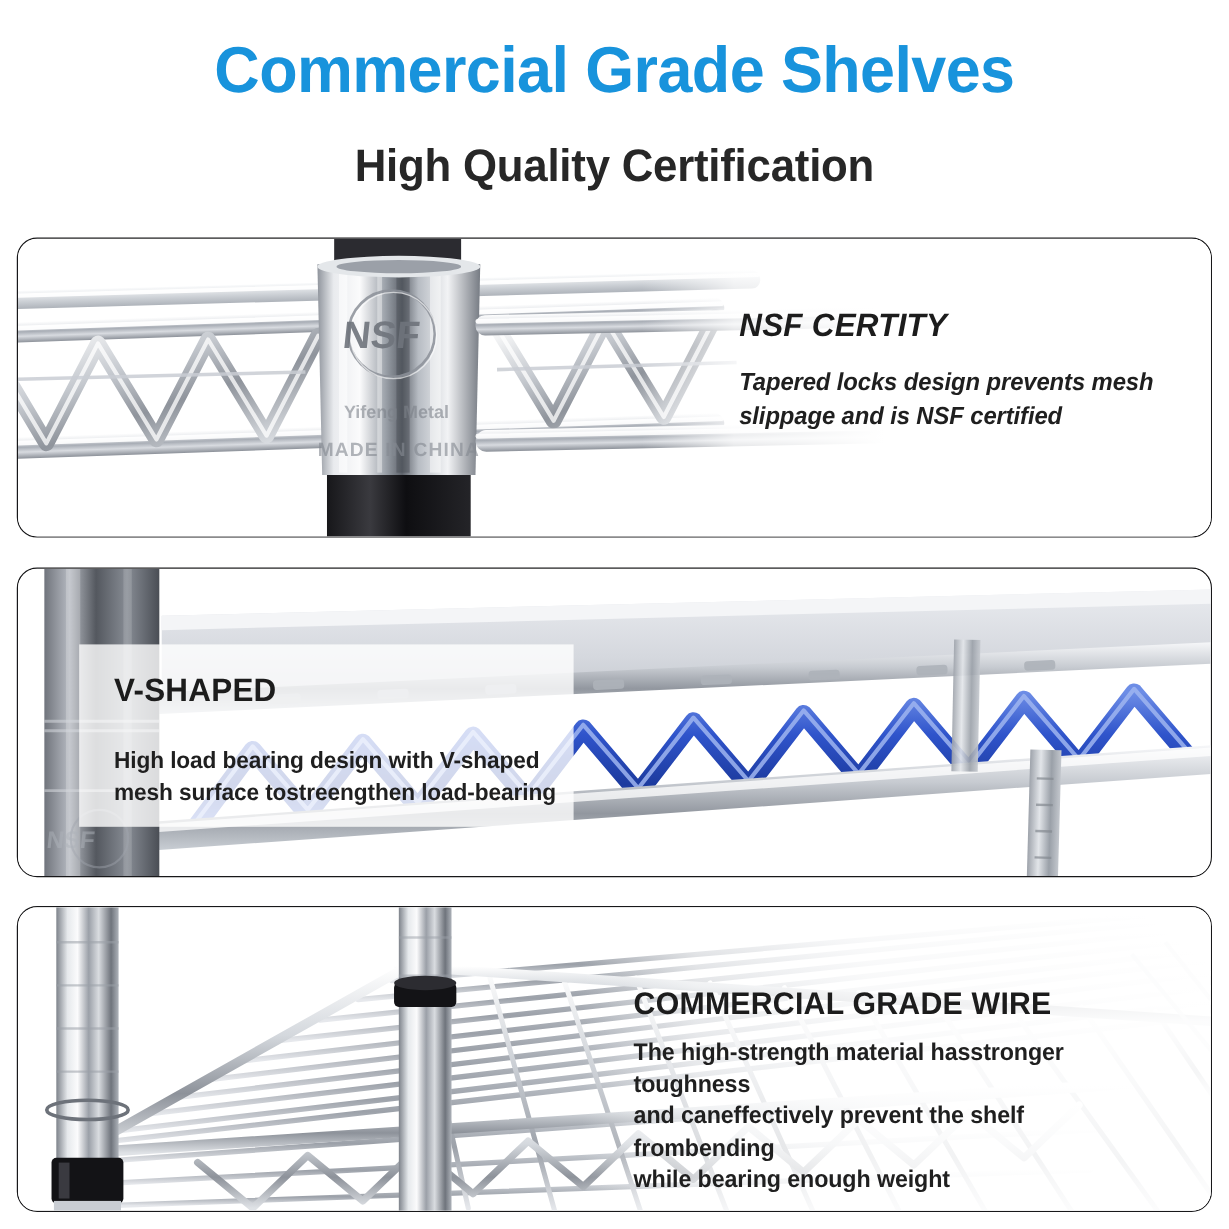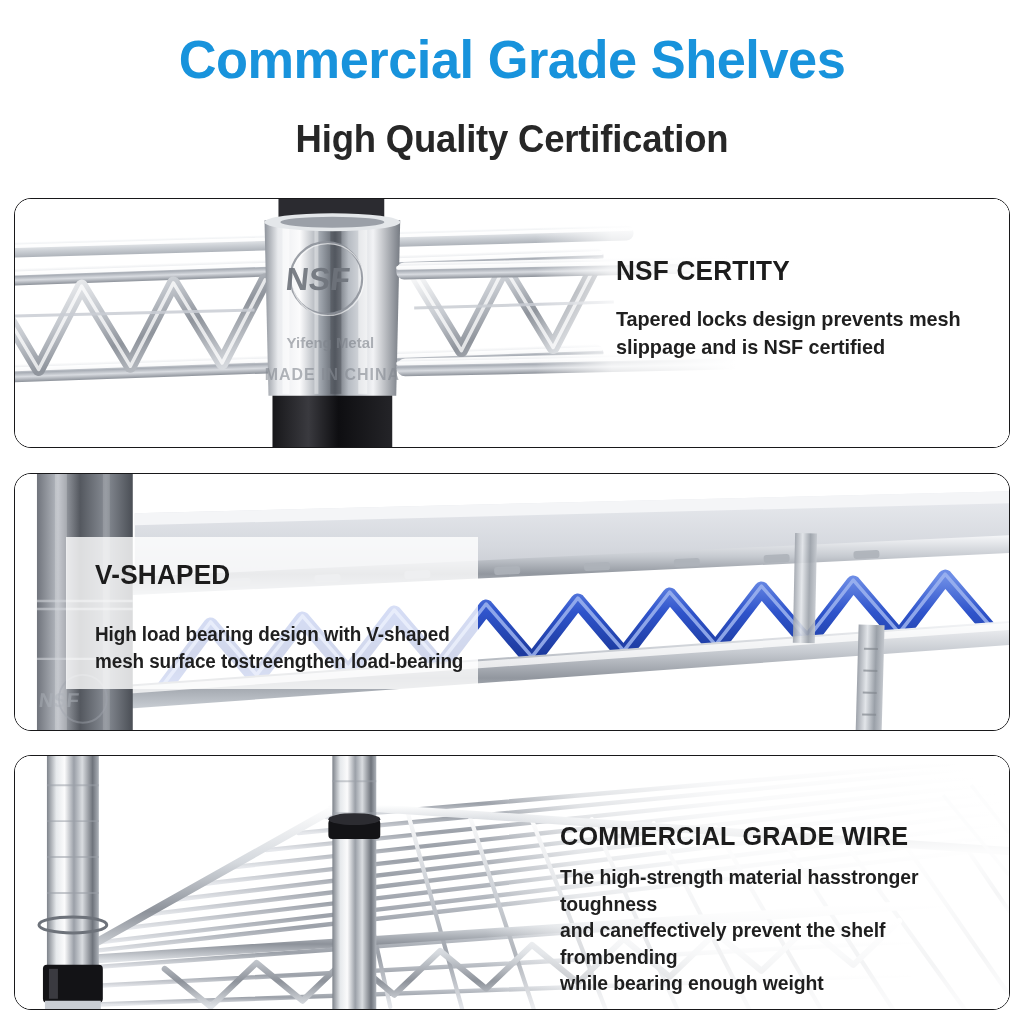--- a/index.html
+++ b/index.html
@@ -52,21 +52,21 @@
     letter-spacing:0.2px; white-space:nowrap;
     transform:scaleX(0.97); transform-origin:left center;
   }
   .txt-body{
     font-size:20.5px; font-weight:bold; color:#1f1f1f;
     line-height:1.38; letter-spacing:-0.1px;
     transform:scaleX(0.97); transform-origin:left center;
   }
 
   
-  #p1-copy{ position:absolute; left:616px; top:256px; width:380px; z-index:6; }
+  #p1-copy{ position:absolute; left:616px; top:256px; width:380px; z-index:6;font-style:italic; }
   #p1-copy .txt-head{ margin-bottom:18px; }
 
   
   .veil-1{
     position:absolute; left:520px; top:0; width:480px; height:100%;
     background:linear-gradient(to right, rgba(255,255,255,0) 0%, rgba(255,255,255,0.78) 16%, #ffffff 42%, #ffffff 100%);
     z-index:4; pointer-events:none;
   }
 
   
@@ -78,21 +78,21 @@
   #p2-copy{ position:absolute; left:95px; top:560px; width:400px; z-index:7; }
   #p2-copy .txt-head{ margin-bottom:30px; }
   #p2-copy .txt-body{ font-size:19.5px; }
 
   
   .veil-3{
     position:absolute; left:470px; top:0; width:530px; height:100%;
     background:linear-gradient(to right, rgba(255,255,255,0) 0%, rgba(255,255,255,0.62) 18%, rgba(255,255,255,0.86) 45%, rgba(255,255,255,0.90) 100%);
     z-index:4; pointer-events:none;
   }
-  #p3-copy{ position:absolute; left:560px; top:821px; width:460px; z-index:7; }
+  #p3-copy{ position:absolute; left:528px; top:821px; width:460px; z-index:7; }
   #p3-copy .txt-head{ font-size:26px; margin-bottom:12px; }
   #p3-copy .txt-body{ font-size:20px; line-height:1.33; }
 </style>
 </head>
 <body>
 
 <div class="page-title">Commercial Grade Shelves</div>
 
 <div class="page-subtitle">High Quality Certification</div>
 

